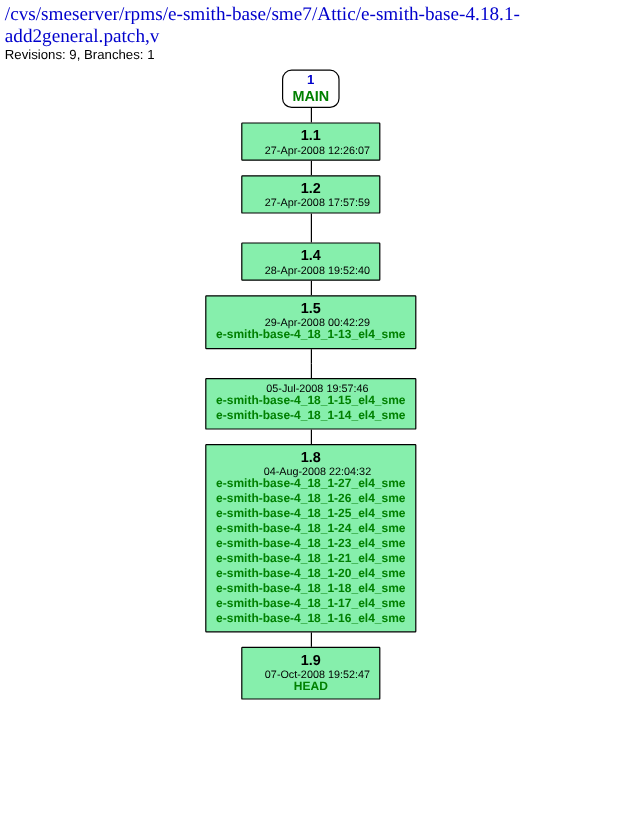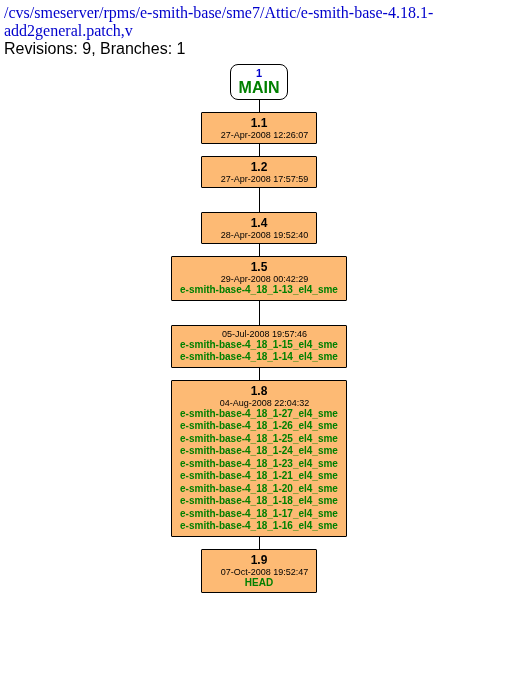--- a/index.html
+++ b/index.html
@@ -10,55 +10,55 @@
     background: #ffffff;
     color: #000000;
   }
   .header-path {
     color: #0000cc;
     font-size: 16px;
     font-family: Liberation Serif, serif;
   }
   .header-info {
     color: #000000;
-    font-size: 16px;
+    font-size: 11px;
     margin-bottom: 6px;
   }
   .diagram {
     width: 100%;
   }
   .column {
     display: flex;
     flex-direction: column;
     align-items: center;
   }
   .node {
     border: 1px solid #000000;
-    background: #fdba74;
+    background: #86efac;
     text-align: center;
     padding: 3px 8px 3px 8px;
     box-sizing: border-box;
     border-radius: 1px;
   }
   .main-node {
     border: 1px solid #000000;
     background: #ffffff;
     border-radius: 8px;
     text-align: center;
     padding: 2px 8px 2px 8px;
     box-sizing: border-box;
   }
   .main-number {
     color: #0000cc;
     font-size: 11px;
     font-weight: bold;
   }
   .main-label {
     color: #008000;
-    font-size: 16px;
+    font-size: 12px;
     font-weight: bold;
   }
   .rev-number {
     font-weight: bold;
     font-size: 12px;
   }
   .rev-date {
     font-size: 9px;
     margin-left: 11px;
   }

